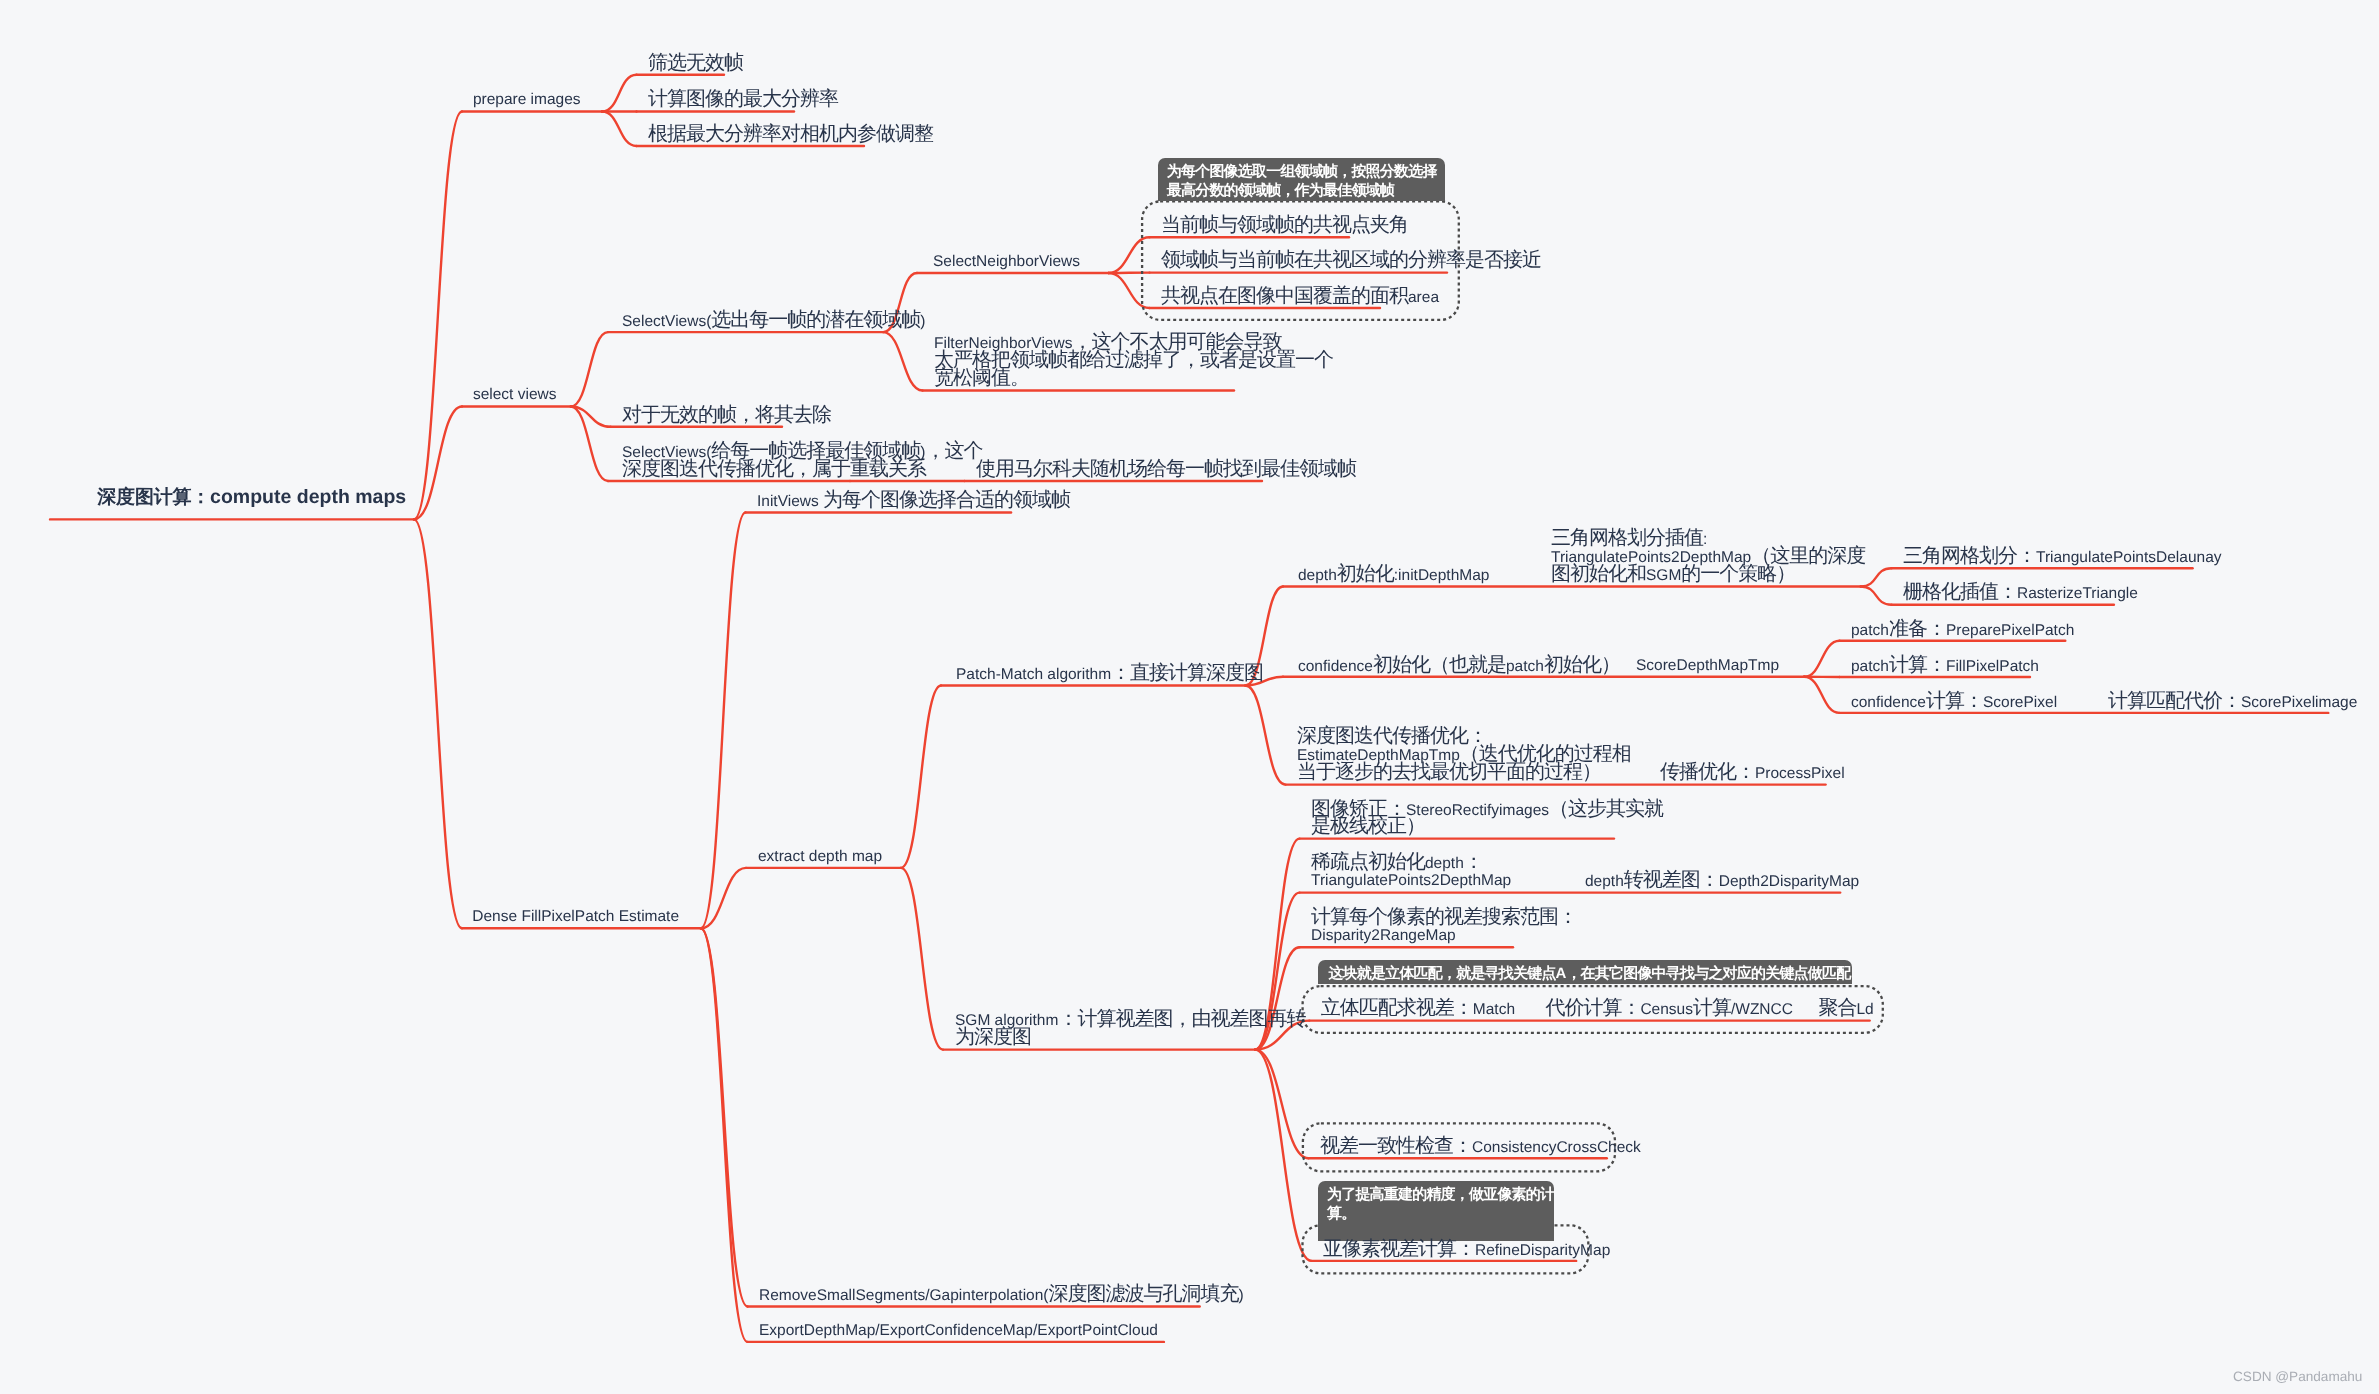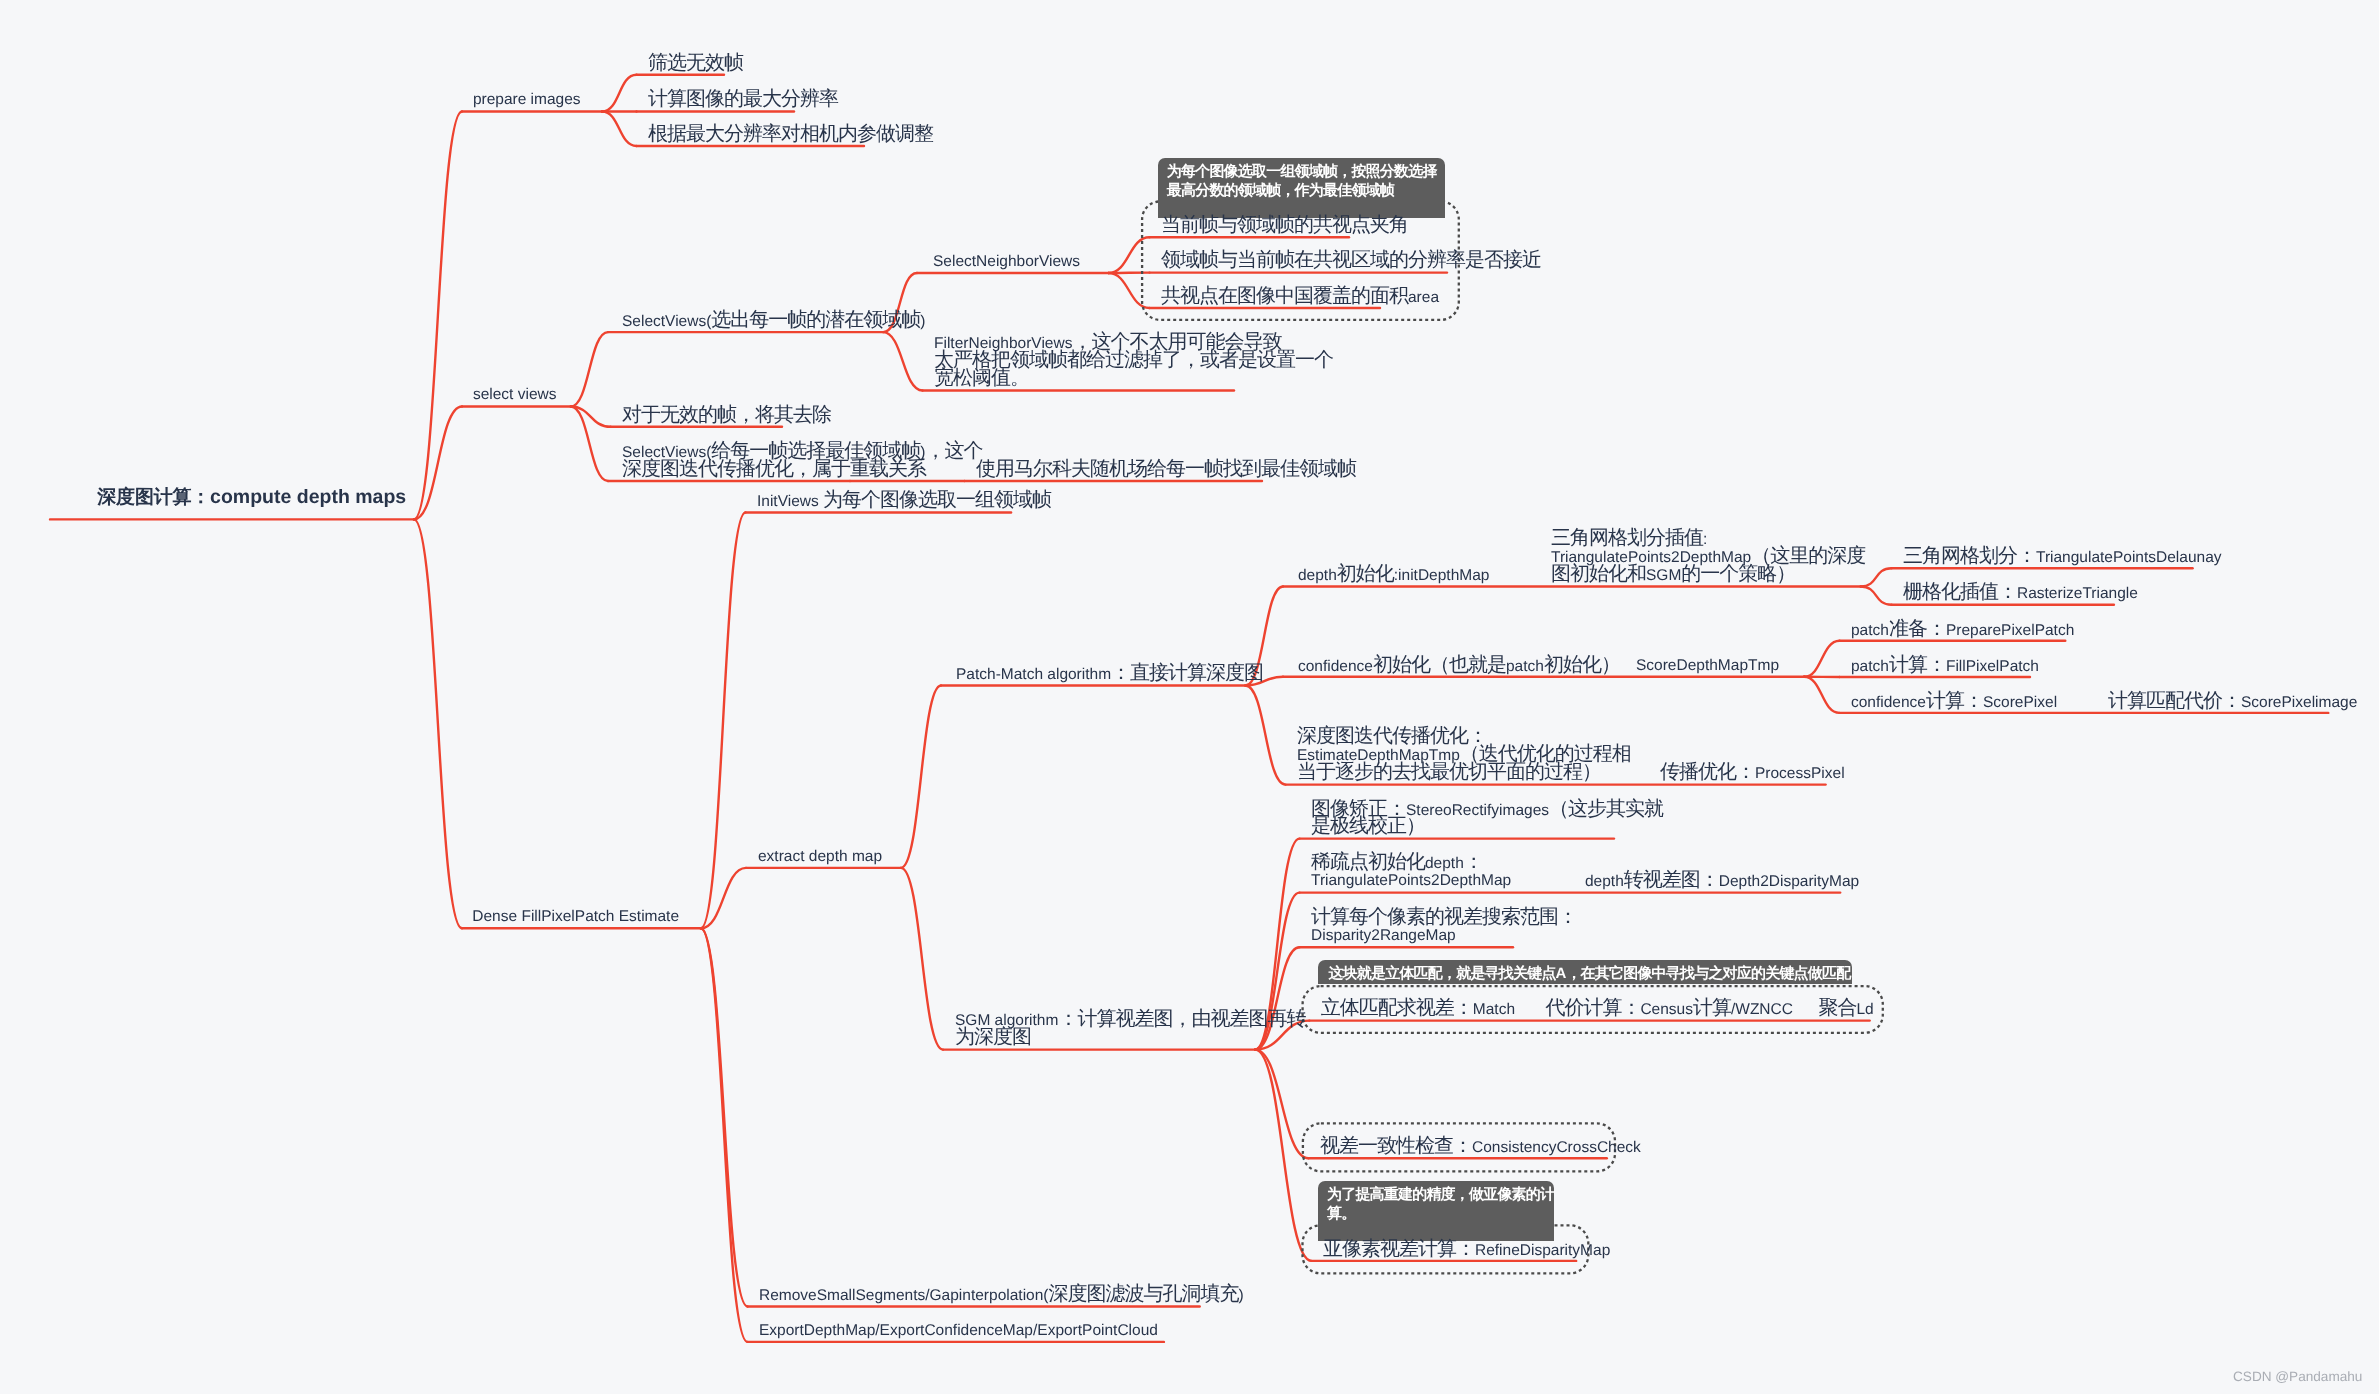--- a/index.html
+++ b/index.html
@@ -91,21 +91,21 @@
 <line x1="1309.3" y1="1020.6" x2="1869.7" y2="1020.6" stroke="#ee4330" stroke-width="2.4" stroke-linecap="round"></line>
 <line x1="1308.5" y1="1158.3" x2="1606.8" y2="1158.3" stroke="#ee4330" stroke-width="2.4" stroke-linecap="round"></line>
 <line x1="1311.5" y1="1260.9" x2="1576.2" y2="1260.9" stroke="#ee4330" stroke-width="2.4" stroke-linecap="round"></line>
 <line x1="747.5" y1="1306.5" x2="1199.7" y2="1306.5" stroke="#ee4330" stroke-width="2.4" stroke-linecap="round"></line>
 <line x1="747.5" y1="1341.9" x2="1163.9" y2="1341.9" stroke="#ee4330" stroke-width="2.4" stroke-linecap="round"></line>
 <rect x="1142.1" y="201.4" width="316.7" height="118.5" rx="18" ry="18" fill="none" stroke="#4a4a4a" stroke-width="2.3" stroke-dasharray="3 3"></rect>
 <rect x="1302.6" y="986.1" width="580.2" height="46.7" rx="18" ry="18" fill="none" stroke="#4a4a4a" stroke-width="2.3" stroke-dasharray="3 3"></rect>
 <rect x="1302.9" y="1123.4" width="312.1" height="48.0" rx="18" ry="18" fill="none" stroke="#4a4a4a" stroke-width="2.3" stroke-dasharray="3 3"></rect>
 <rect x="1302.5" y="1225.3" width="285.8" height="48.0" rx="18" ry="18" fill="none" stroke="#4a4a4a" stroke-width="2.3" stroke-dasharray="3 3"></rect>
 </svg>
-<div class="tip" style="left:1157.5px;top:157.5px;height:60px;padding:5.4px 8px 0 9.3px">
+<div class="tip" style="left:1157.5px;top:157.5px;height:43px;padding:5.4px 8px 0 9.3px">
       <div><span class="c">为每个图像选取一组领域帧，按照分数选择</span></div>
       <div><span class="c">最高分数的领域帧，作为最佳领域帧</span></div>
     </div>
 <div class="tip" style="left:1318.2px;top:959.7px;height:24.0px;padding:5.4px 1.5px 0 10.2px">
       <div><span class="c">这块就是立体匹配，就是寻找关键点</span>A<span class="c">，在其它图像中寻找与之对应的关键点做匹配</span></div>
     </div>
 <div class="tip" style="left:1317.7px;top:1180.7px;height:60px;padding:5.4px 0px 0 9.3px">
       <div><span class="c">为了提高重建的精度，做亚像素的计</span></div>
       <div><span class="c">算。</span></div>
     </div>
@@ -121,21 +121,21 @@
 <div class="nd" style="left:1161.0px;top:250.3px"><span class="c">领域帧与当前帧在共视区域的分辨率是否接近</span></div>
 <div class="nd" style="left:1161.0px;top:285.7px"><span class="c">共视点在图像中国覆盖的面积</span>area</div>
 <div class="nd" style="left:934.0px;top:332.1px">FilterNeighborViews<span class="c">，这个不太用可能会导致</span></div>
 <div class="nd" style="left:934.0px;top:350.1px"><span class="c">太严格把领域帧都给过滤掉了，或者是设置一个</span></div>
 <div class="nd" style="left:934.0px;top:368.2px"><span class="c">宽松阈值。</span></div>
 <div class="nd" style="left:622.0px;top:404.5px"><span class="c">对于无效的帧，将其去除</span></div>
 <div class="nd" style="left:622.0px;top:440.6px">SelectViews(<span class="c">给每一帧选择最佳领域帧</span>)<span class="c">，这个</span></div>
 <div class="nd" style="left:622.0px;top:458.7px"><span class="c">深度图迭代传播优化，属于重载关系</span></div>
 <div class="nd" style="left:976.0px;top:458.7px"><span class="c">使用马尔科夫随机场给每一帧找到最佳领域帧</span></div>
 <div class="nd" style="left:472.3px;top:906.0px">Dense FillPixelPatch Estimate</div>
-<div class="nd" style="left:757.0px;top:490.2px">InitViews <span class="c">为每个图像选取一组领域帧</span></div>
+<div class="nd" style="left:757.0px;top:490.2px">InitViews <span class="c">为每个图像选择合适的领域帧</span></div>
 <div class="nd" style="left:758.0px;top:845.6px">extract depth map</div>
 <div class="nd" style="left:956.0px;top:663.2px">Patch-Match algorithm<span class="c">：直接计算深度图</span></div>
 <div class="nd" style="left:1298.0px;top:564.2px">depth<span class="c">初始化</span>:initDepthMap</div>
 <div class="nd" style="left:1551.0px;top:528.1px"><span class="c">三角网格划分插值</span>:</div>
 <div class="nd" style="left:1551.0px;top:546.2px">TriangulatePoints2DepthMap<span class="c">（这里的深度</span></div>
 <div class="nd" style="left:1551.0px;top:564.2px"><span class="c">图初始化和</span>SGM<span class="c">的一个策略）</span></div>
 <div class="nd" style="left:1903.0px;top:546.0px"><span class="c">三角网格划分：</span>TriangulatePointsDelaunay</div>
 <div class="nd" style="left:1903.0px;top:582.4px"><span class="c">栅格化插值：</span>RasterizeTriangle</div>
 <div class="nd" style="left:1298.0px;top:654.5px">confidence<span class="c">初始化（也就是</span>patch<span class="c">初始化）</span></div>
 <div class="nd" style="left:1636.0px;top:654.5px">ScoreDepthMapTmp</div>

